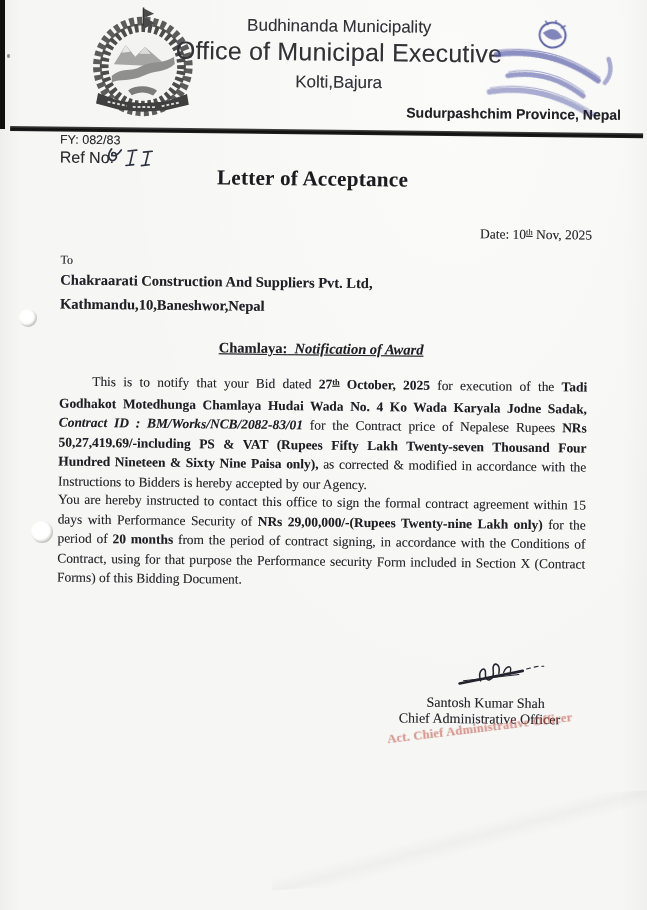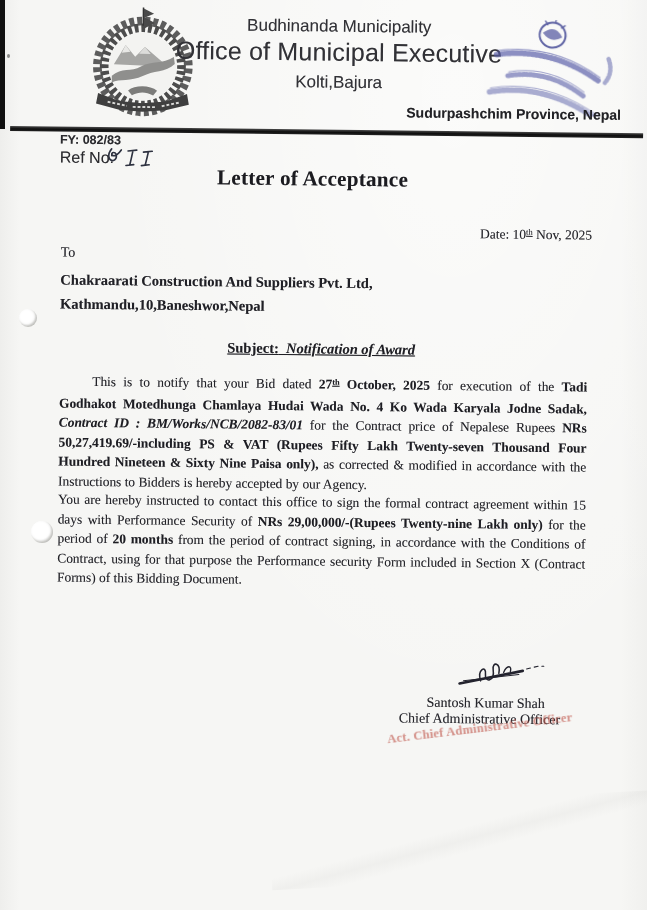--- a/index.html
+++ b/index.html
@@ -33,31 +33,31 @@
   .hdr-center{left:158px;top:13px;width:360px;text-align:center;color:#313136;}
   .hdr-muni{font-size:17px;}
   .hdr-office{font-size:25px;margin-top:1px;letter-spacing:0.2px;}
   .hdr-loc{font-size:17px;margin-top:6px;}
   .stamp-blue{left:482px;top:14px;filter:blur(0.3px);}
   .province{left:406px;top:100px;font-size:14px;font-weight:bold;color:#222226;}
   .rule{left:10px;top:126px;width:633px;height:5px;
         background:linear-gradient(180deg,#4a4a4a,#0e0e0e 55%,#232323);}
 
   
-  .fy{left:60px;top:132px;font-size:12.5px;color:#2b2b2f;font-weight:bold;}
+  .fy{left:60px;top:132px;font-size:12.5px;color:#2b2b2f;}
   .ref{left:60px;top:148px;font-size:16px;color:#2b2b2f;}
   .ref-hand{left:104px;top:141px;}
 
   
   .title{left:163px;top:163px;width:300px;text-align:center;font-size:21px;font-weight:bold;
          color:#1b1b20;letter-spacing:0.3px;}
   .date{left:481px;top:221px;font-size:13.5px;}
 
   
-  .to{left:62px;top:244px;font-size:14px;}
+  .to{left:62px;top:252px;font-size:12px;}
   .rec-name{left:62px;top:271px;font-size:14.5px;font-weight:bold;color:#202026;}
   .rec-addr{left:62px;top:295px;font-size:14.5px;font-weight:bold;color:#202026;}
 
   
   .subject{left:0;top:337px;width:647px;text-align:center;font-size:14.5px;font-weight:bold;color:#1e1e24;}
   .subject .u{text-decoration:underline;}
   .subject .it{font-style:italic;}
 
   
   .para{left:62px;width:528px;font-size:13.4px;line-height:19.6px;text-align:justify;color:#232329;}
@@ -157,21 +157,21 @@
 
   <div class="abs title">Letter of Acceptance</div>
   <div class="abs date"><span>Date: 10</span><span class="f-sup">th</span><span> Nov, 2025</span></div>
 
   <div class="abs to">To</div>
   <div class="abs rec-name">Chakraarati Construction And Suppliers Pvt. Ltd,</div>
   <div class="abs rec-addr">Kathmandu,10,Baneshwor,Nepal</div>
 
   <div class="abs subject">
     <span class="u">
-      <span>Subject:</span>&nbsp;&nbsp;<span class="it">Notification of Award</span>
+      <span>Chamlaya:</span>&nbsp;&nbsp;<span class="it">Notification of Award</span>
     </span>
   </div>
 
   <div class="abs para para1"><span>This is to notify that your Bid dated </span><span class="f-b">27</span><span class="f-b f-sup">th</span><span class="f-b"> October, 2025</span><span> for execution of the </span><span class="f-b">Tadi Godhakot Motedhunga Chamlaya Hudai Wada No. 4 Ko Wada Karyala Jodne Sadak, </span><span class="f-b f-i">Contract ID : BM/Works/NCB/2082-83/01</span><span> for the Contract price of Nepalese Rupees </span><span class="f-b">NRs 50,27,419.69/-including PS &amp; VAT (Rupees Fifty Lakh Twenty-seven Thousand Four Hundred Nineteen &amp; Sixty Nine Paisa only),</span><span> as corrected &amp; modified in accordance with the Instructions to Bidders is hereby accepted by our Agency.</span></div>
   <div class="abs para para2"><span>You are hereby instructed to contact this office to sign the formal contract agreement within 15 days with Performance Security of </span><span class="f-b">NRs 29,00,000/-(Rupees Twenty-nine Lakh only)</span><span> for the period of </span><span class="f-b">20 months</span><span> from the period of contract signing, in accordance with the Conditions of Contract, using for that purpose the Performance security Form included in Section X (Contract Forms) of this Bidding Document.</span></div>
 
   <div class="abs sig">
     <svg width="105" height="44" viewBox="0 0 110 46">
       <g stroke="#23232e" fill="none" stroke-linecap="round">
         <path d="M6 37 L72 23" stroke-width="2.8"></path>

